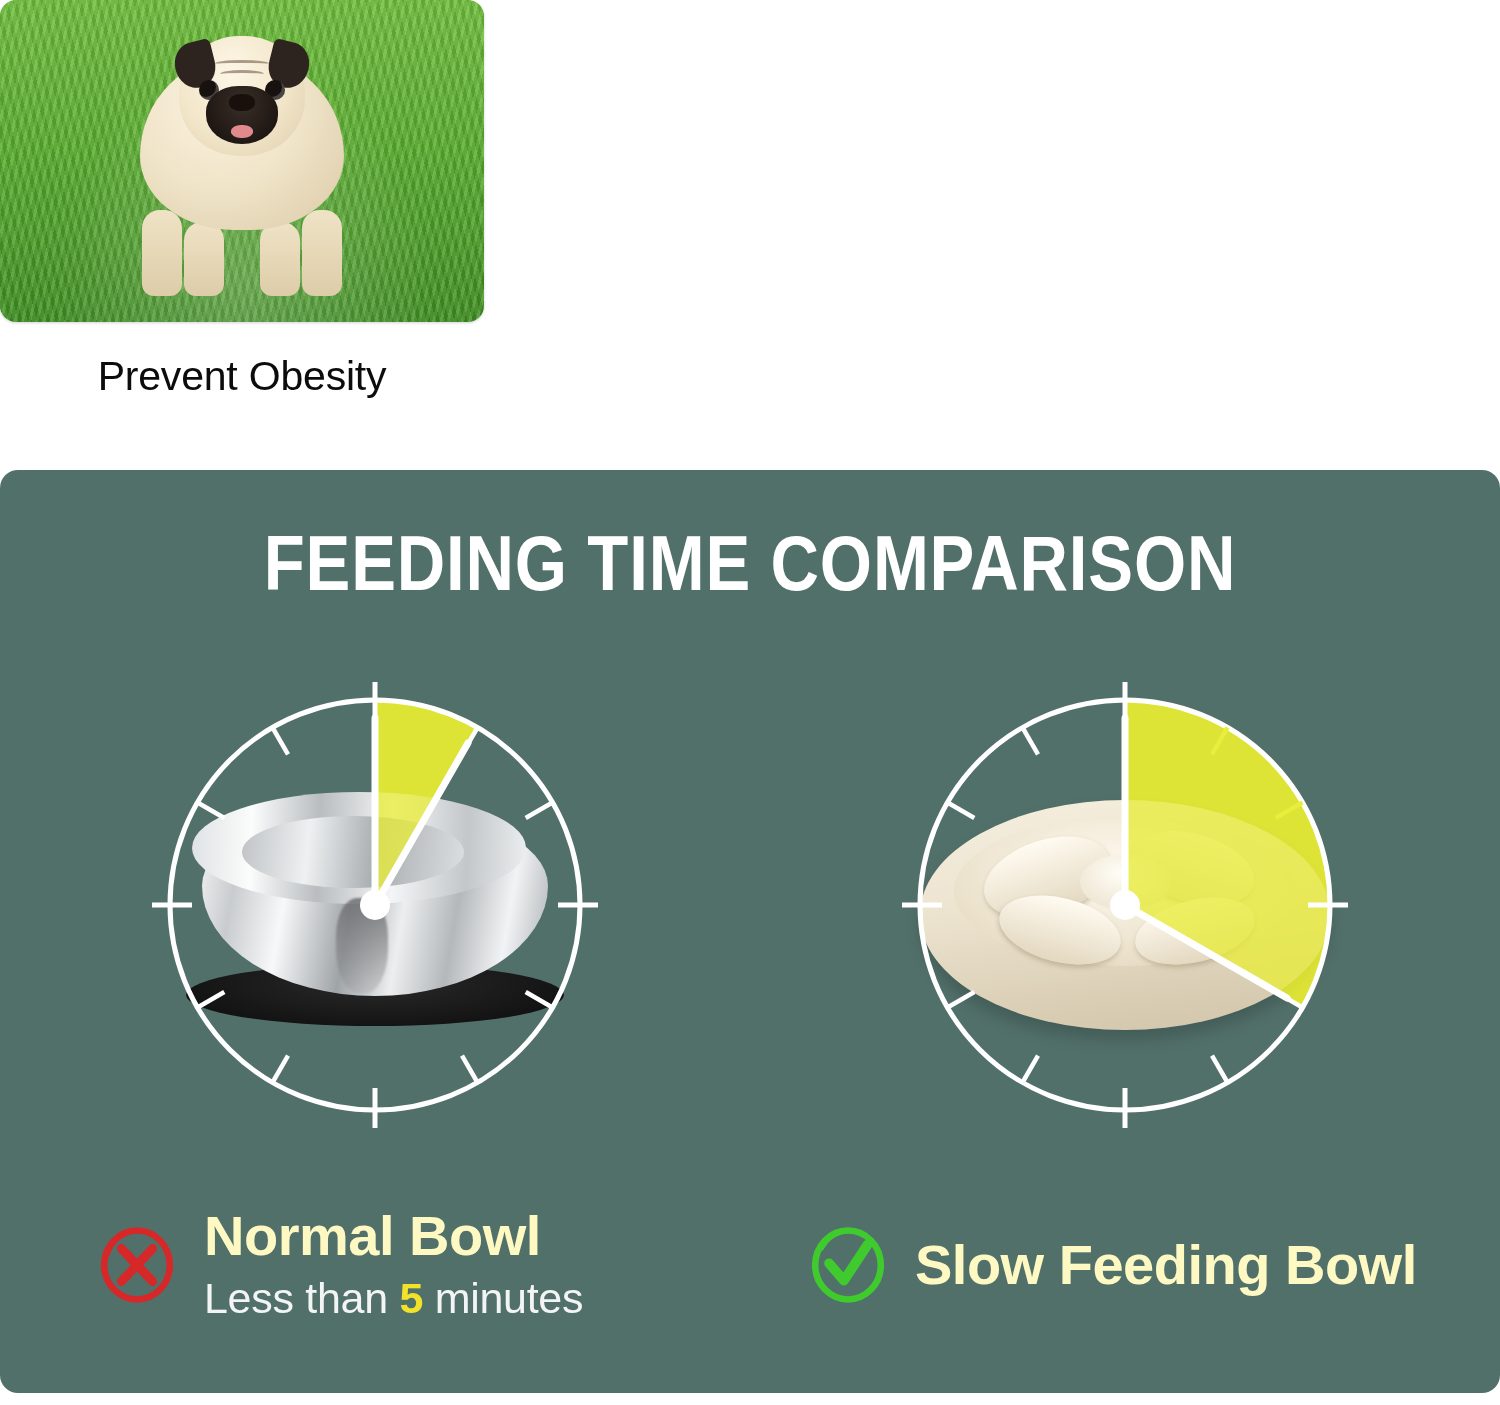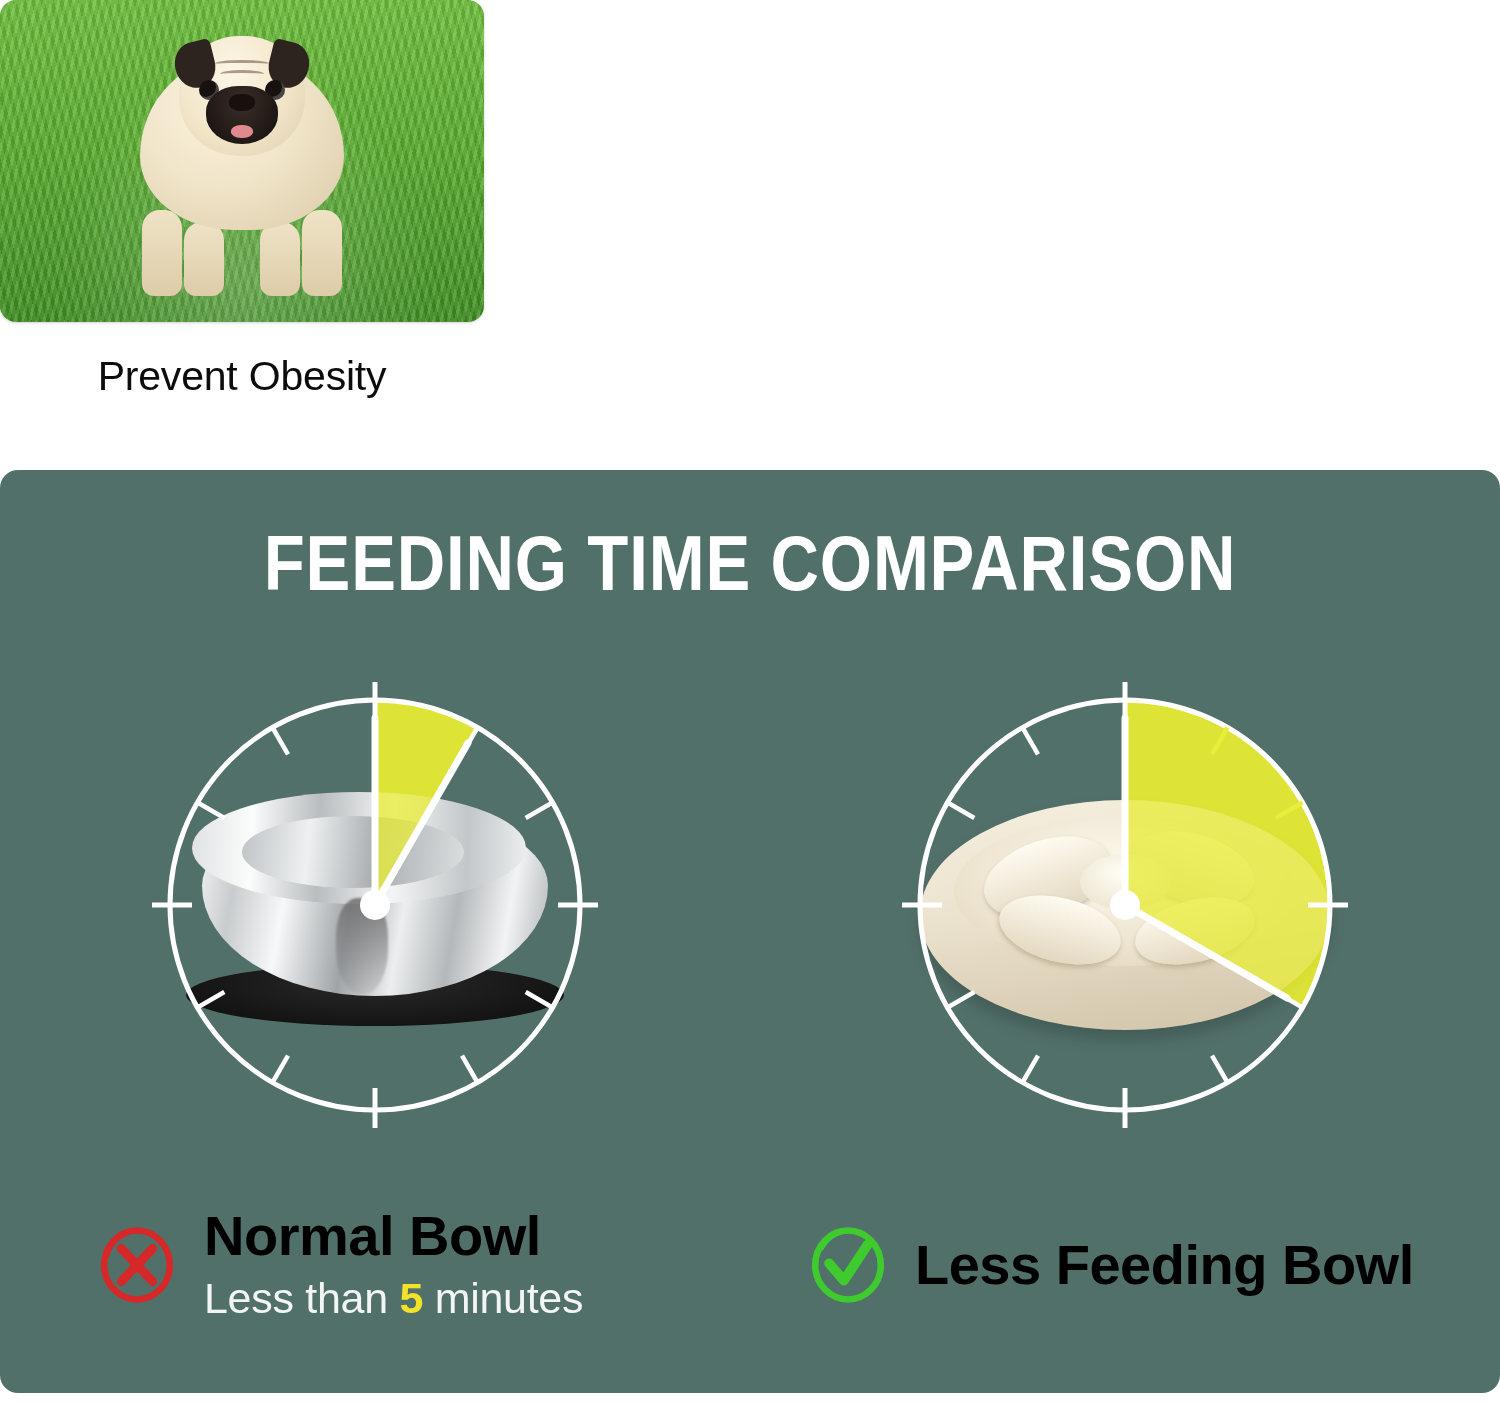--- a/index.html
+++ b/index.html
@@ -191,21 +191,21 @@
   .sb-hub{ position:absolute; left:160px; top:54px; width:92px; height:56px;
     background: radial-gradient(ellipse at 44% 34%, #fffdf6, #e7dcc4);
     border-radius:50%; }
 
   
   .results { position:absolute; left:0; right:0; bottom:58px; height:140px; display:flex; }
   .result { flex:1; display:flex; align-items:center; padding-left:96px; gap:26px; }
   .result.right { padding-left:18px; }
   .badge { width:82px; height:82px; flex:none; }
   .result-text { display:flex; flex-direction:column; justify-content:center; }
-  .result-title { color:#000000; font-size:56px; font-weight:700; line-height:1.06; letter-spacing:-.5px; white-space:nowrap; }
+  .result-title { color:#fef9c3; font-size:56px; font-weight:700; line-height:1.06; letter-spacing:-.5px; white-space:nowrap; }
   .result-sub { color:#f2f5f4; font-size:43px; font-weight:400; line-height:1.16; letter-spacing:-.3px; white-space:nowrap; margin-top:9px; }
   .hl { color:#F2E32A; font-weight:700; }
 </style>
 </head>
 <body>
 
 <div class="page">
 
   <div class="photo-strip">
 
@@ -356,18 +356,18 @@
         </div>
       </div>
 
       <div class="result right">
         <svg class="badge" viewBox="0 0 100 100">
           <ellipse cx="50" cy="50" rx="40" ry="42" fill="none" stroke="#3FCB2E" stroke-width="8" stroke-linecap="round"></ellipse>
           <path d="M18 30 A40 42 0 0 1 48 9" fill="none" stroke="#3FCB2E" stroke-width="5" stroke-linecap="round"></path>
           <polyline points="27,48 45,69 74,25" fill="none" stroke="#3FCB2E" stroke-width="12" stroke-linecap="round" stroke-linejoin="round"></polyline>
         </svg>
         <div class="result-text">
-          <div class="result-title">Less Feeding Bowl</div>
+          <div class="result-title">Slow Feeding Bowl</div>
         </div>
       </div>
     </div>
   </div>
 </div>
 
 </body></html>

